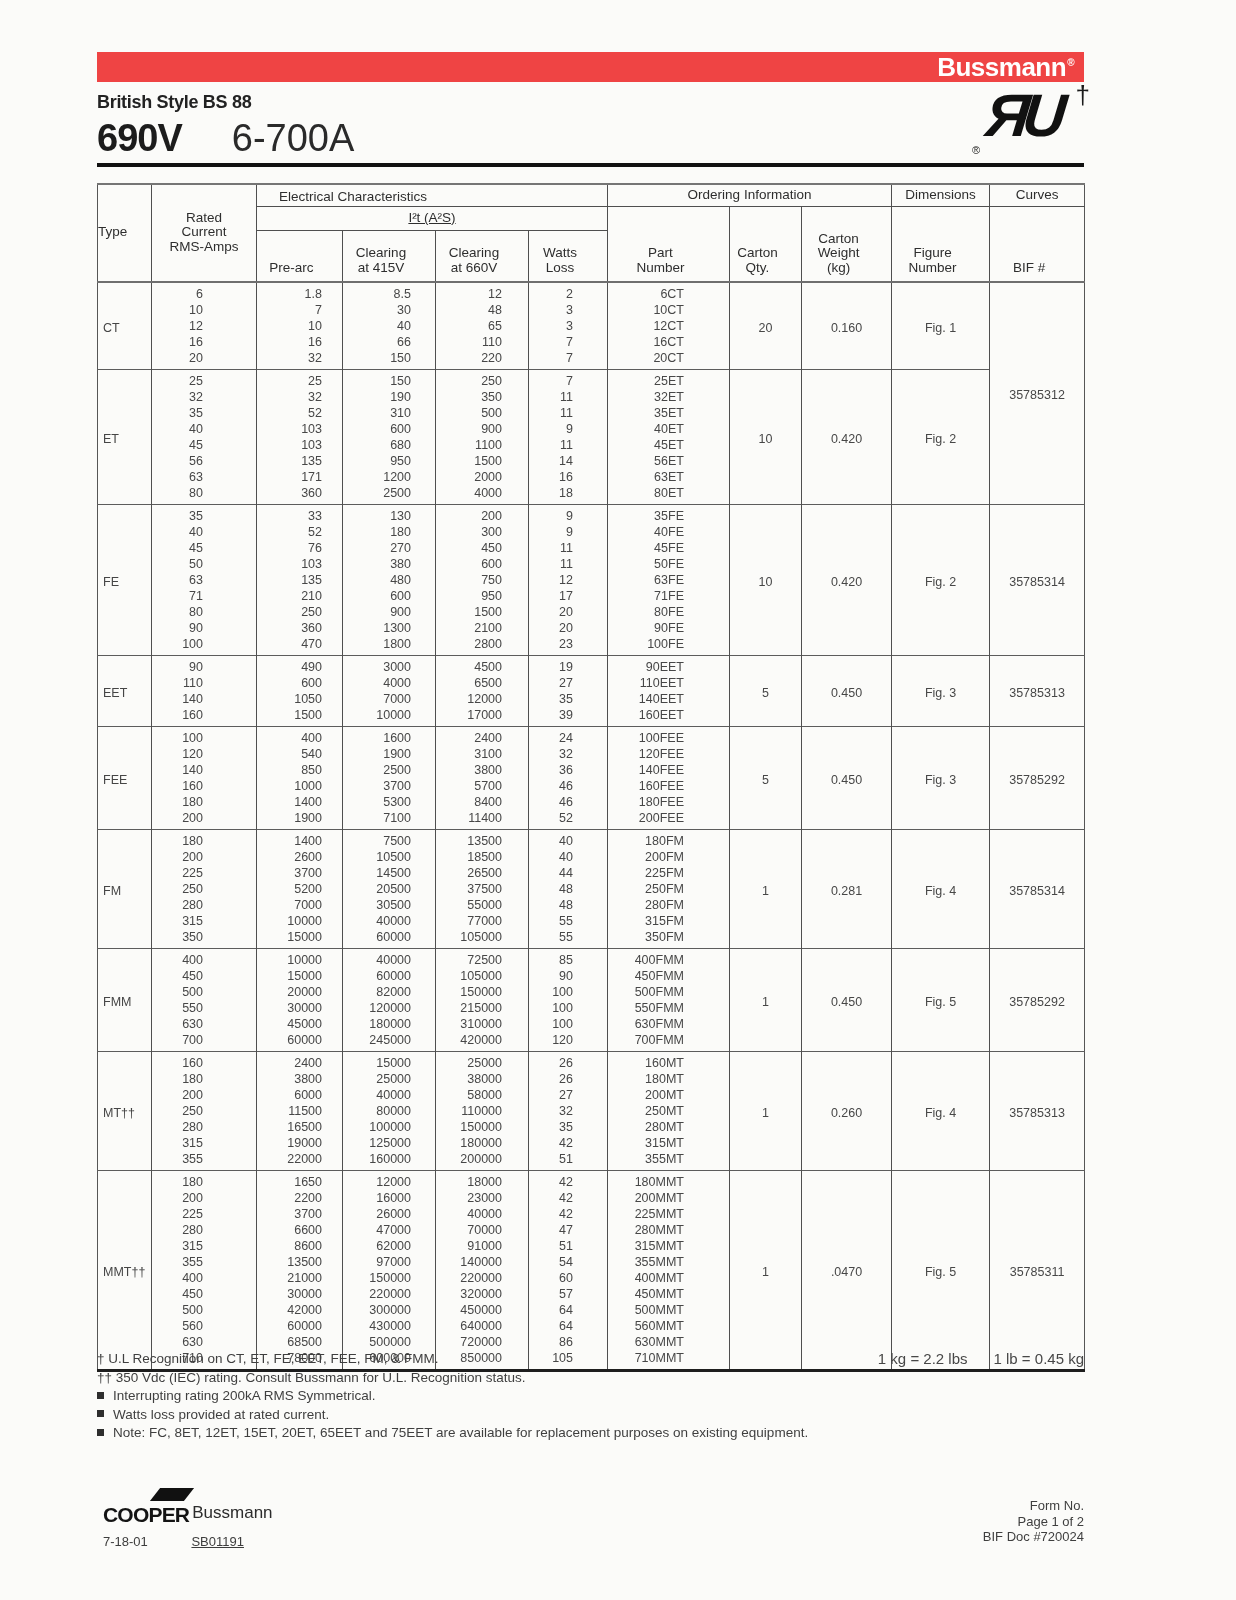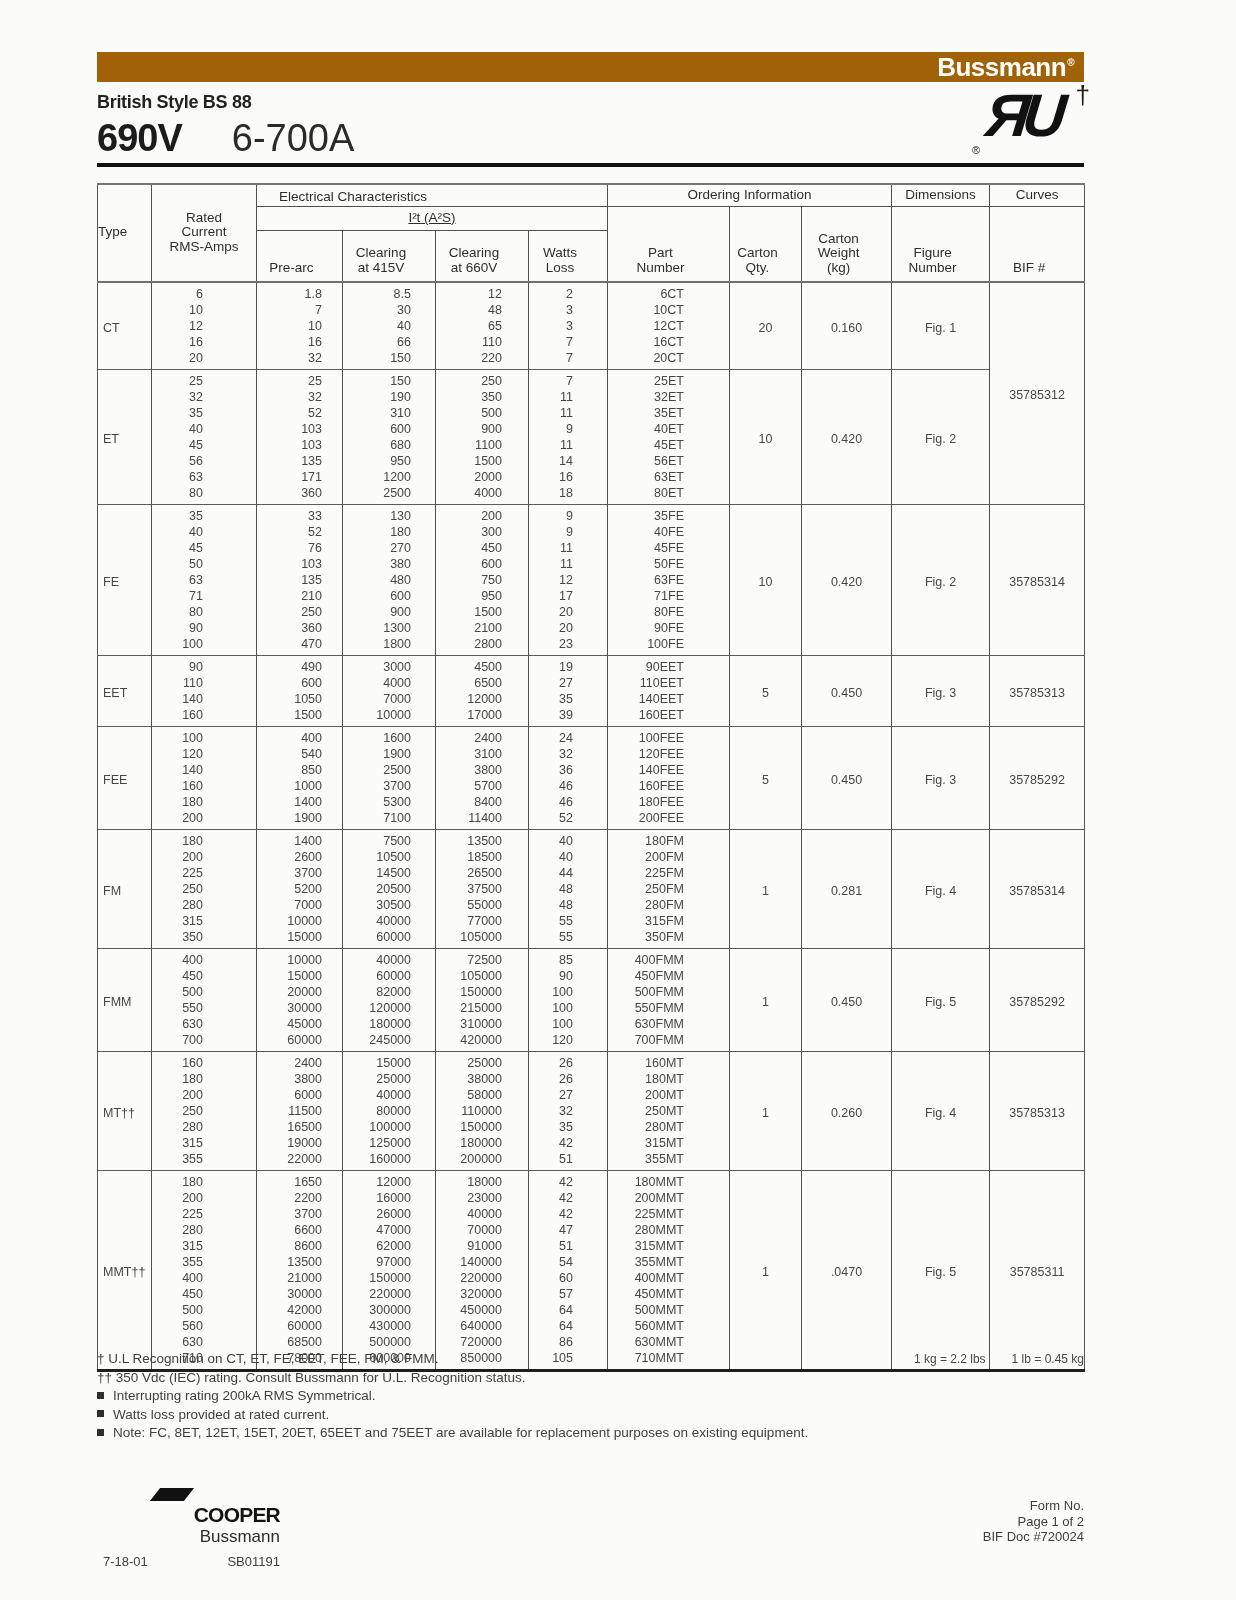--- a/index.html
+++ b/index.html
@@ -3,21 +3,21 @@
 <meta charset="utf-8">
 <style>
   html,body{margin:0;padding:0;}
   body{
     width:1236px;height:1600px;position:relative;background:#fbfbf9;
     font-family:"Liberation Sans","DejaVu Sans",sans-serif;color:#434343;
     -webkit-font-smoothing:antialiased;overflow:hidden;
   }
 
   
-  .brand-bar{position:absolute;left:97px;top:52px;width:987px;height:30px;background:#a16207;
+  .brand-bar{position:absolute;left:97px;top:52px;width:987px;height:30px;background:#ef4444;
     display:flex;align-items:center;justify-content:flex-end;padding-right:10px;box-sizing:border-box;}
   .brand-bar .brand{color:#fff;font-weight:bold;font-size:26px;letter-spacing:-0.5px;line-height:1;}
   .brand-bar .reg{color:#fff;font-size:10px;vertical-align:super;margin-left:1px;}
 
   
   .title-block{position:absolute;left:97px;top:92px;}
   .style-line{font-weight:bold;font-size:18px;color:#222;letter-spacing:-0.3px;}
   .big-line{margin-top:4px;display:flex;align-items:baseline;}
   .voltage{font-weight:bold;font-size:38px;color:#1c1c1c;letter-spacing:-1px;}
   .amps{font-weight:400;font-size:38px;color:#2a2a2a;margin-left:50px;letter-spacing:0;}
@@ -64,33 +64,33 @@
   td.c-prearc{text-align:right;padding-right:20px;}
   td.c-415{text-align:right;padding-right:24px;}
   td.c-660{text-align:right;padding-right:26px;}
   td.c-watts{text-align:right;padding-right:34px;}
   td.c-part{text-align:right;padding-right:45px;}
   td.c-qty,td.c-weight,td.c-fig,td.c-bif{vertical-align:middle;text-align:center;}
 
   
   .footnotes{position:absolute;left:97px;top:1350px;width:987px;font-size:13.5px;color:#3f3f3f;}
   .fn-line{height:18.6px;line-height:18.6px;white-space:nowrap;}
-  .fn-right{float:right;font-size:12px;color:#474747;}
+  .fn-right{float:right;font-size:15px;color:#474747;}
   .fn-right .gap{display:inline-block;width:26px;}
   .bullet-square{display:inline-block;width:7px;height:7px;background:#2e2e2e;margin-right:9px;
     vertical-align:middle;margin-bottom:3px;}
 
   
   .footer-left{position:absolute;left:103px;top:1488px;}
   .cooper-flag{width:34px;height:13px;background:#111;transform:skewX(-38deg);margin-left:52px;}
-  .cooper-line{margin-top:2px;display:flex;align-items:flex-end;flex-direction:column;}
+  .cooper-line{margin-top:2px;display:flex;align-items:flex-start;}
   .cooper-bold{font-weight:bold;font-size:21px;color:#141414;letter-spacing:-0.8px;}
   .cooper-rest{font-size:17px;color:#2c2c2c;margin-left:3px;}
   .footer-codes{margin-top:7px;font-size:13px;color:#3d3d3d;}
-  .footer-codes .code2{display:inline-block;margin-left:76px;}
+  .footer-codes .code2{display:inline-block;margin-left:40px;text-decoration:underline;}
   .footer-right{position:absolute;left:884px;top:1498px;width:200px;text-align:right;
     font-size:13px;color:#3f3f3f;line-height:15.5px;}
 </style>
 </head>
 <body>
 
 <div class="brand-bar">
   <span class="brand"><span>Bussmann</span><span class="reg">®</span></span>
 </div>
 

